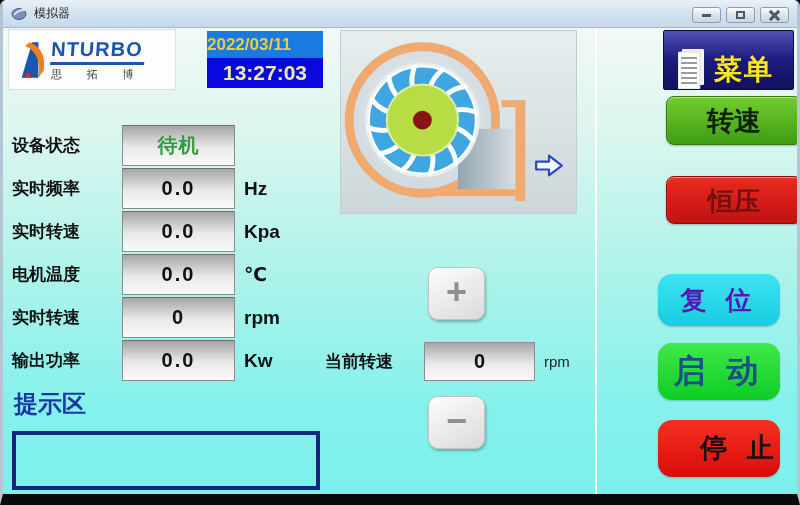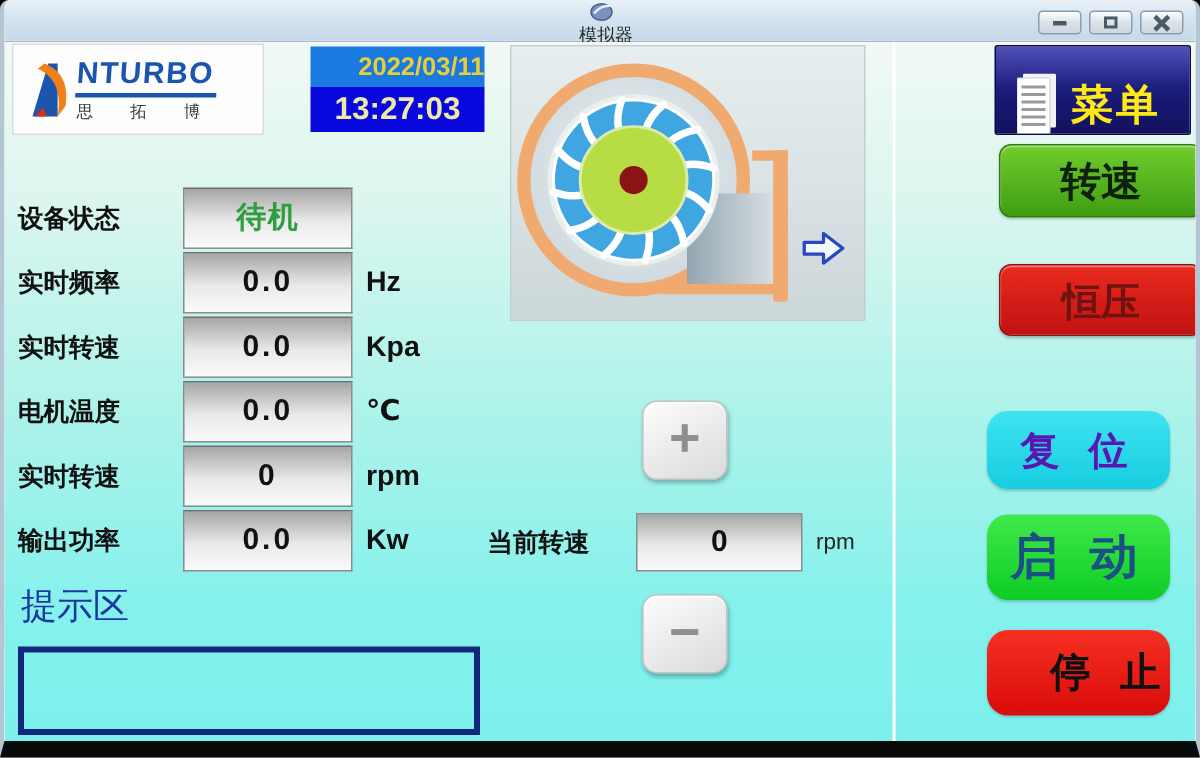--- a/index.html
+++ b/index.html
@@ -10,21 +10,21 @@
     position:relative; width:800px; height:505px;
     border-left:3px solid #b4c6d4; border-right:3px solid #b4c6d4; border-bottom:11px solid #0a0a0a;
     border-radius:6px 6px 0 0; overflow:hidden; background:#fff;
   }
 
   
   .titlebar {
     position:relative; height:28px;
     background:linear-gradient(180deg,#e9f1f8 0%,#d4e3f0 45%,#c6d9ea 100%);
     border-bottom:1px solid #a8b8c6; border-radius:4px 4px 0 0;
-    display:flex; align-items:center; padding-left:8px;flex-direction:column;
+    display:flex; align-items:center; padding-left:8px;
   }
   .app-icon { width:17px; height:15px; margin-right:6px; flex:0 0 auto; }
   .title-text { font-size:12px; color:#2a2a2a; }
   .winbtns { position:absolute; top:7px; right:8px; display:flex; gap:5px; }
   .winbtn {
     width:29px; height:16px; border:1px solid #8d9dab; border-radius:3px;
     background:linear-gradient(180deg,#fdfdfd,#dbe3ea 50%,#cdd7e0);
     display:flex; align-items:center; justify-content:center; position:relative;
   }
   .glyph-min { width:9px; height:3px; background:#4c5a66; }
@@ -52,21 +52,21 @@
   .logo-right { display:flex; flex-direction:column; margin-left:2px; }
   .logo-text {
     font-size:20px; font-weight:bold; color:#1b55ae; letter-spacing:1px;
     border-bottom:3px solid #1b55ae; padding-bottom:1px; transform:skewX(-4deg);
   }
   .logo-sub { font-family:"Liberation Serif","DejaVu Serif",serif; font-size:11px; color:#3a3a3a; letter-spacing:11px; margin-top:2px; }
 
   
   .date-box {
     position:absolute; left:204px; top:3px; width:116px; height:27px; background:#1a7ae0;
-    color:#e8cf3a; font-size:17px; font-weight:bold; text-align:right; line-height:27px;
+    color:#e8cf3a; font-size:17px; font-weight:bold; text-align:left; line-height:27px;
   }
   .time-box {
     position:absolute; left:204px; top:30px; width:116px; height:30px; background:#0909df;
     color:#efe9a6; font-size:21px; font-weight:bold; text-align:center; line-height:30px;
   }
 
   
   .fan-panel {
     position:absolute; left:337px; top:2px; width:237px; height:184px;
     background:linear-gradient(180deg,#e7eeef,#ccd7da); border:1px solid #c2ccd1;
@@ -80,21 +80,21 @@
     position:absolute; left:119px; width:113px; height:41px; line-height:39px; text-align:center;
     background:linear-gradient(180deg,#a6a6a6 0%,#e9e9e9 55%,#fafafa 100%);
     border:1px solid #8c8c8c; border-top-color:#6f6f6f;
     font-size:20px; font-weight:bold; color:#111; letter-spacing:2px;
   }
   .val-green { color:#2f9e3f; letter-spacing:1px; }
   .row-unit { position:absolute; left:241px; width:60px; height:41px; line-height:41px;
     font-size:19px; font-weight:bold; color:#111; }
 
   
-  .hint-label { position:absolute; left:11px; top:360px; font-size:24px; font-weight:normal; color:#1a38a2; }
+  .hint-label { position:absolute; left:11px; top:360px; font-size:24px; font-weight:bold; color:#1a38a2; }
   .hint-box { position:absolute; left:9px; top:403px; width:308px; height:59px; border:4px solid #13277d; }
 
   
   .step-btn {
     position:absolute; left:425px; width:57px; height:53px; border-radius:10px;
     background:linear-gradient(150deg,#fdfdfd,#dadada); border:1px solid #c2c2c2;
     box-shadow:1px 2px 3px rgba(0,0,0,.28), inset 0 1px 0 #fff;
     color:#8f8f8f; font-size:36px; font-weight:bold; text-align:center; line-height:48px;
   }
   .btn-plus { top:239px; }

